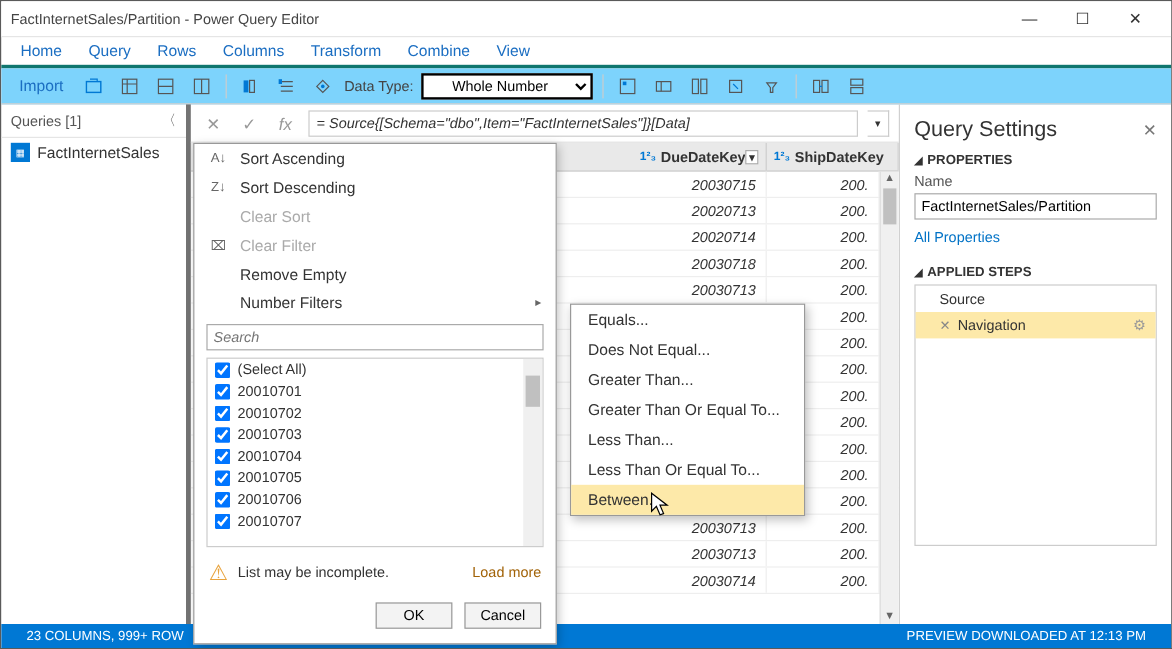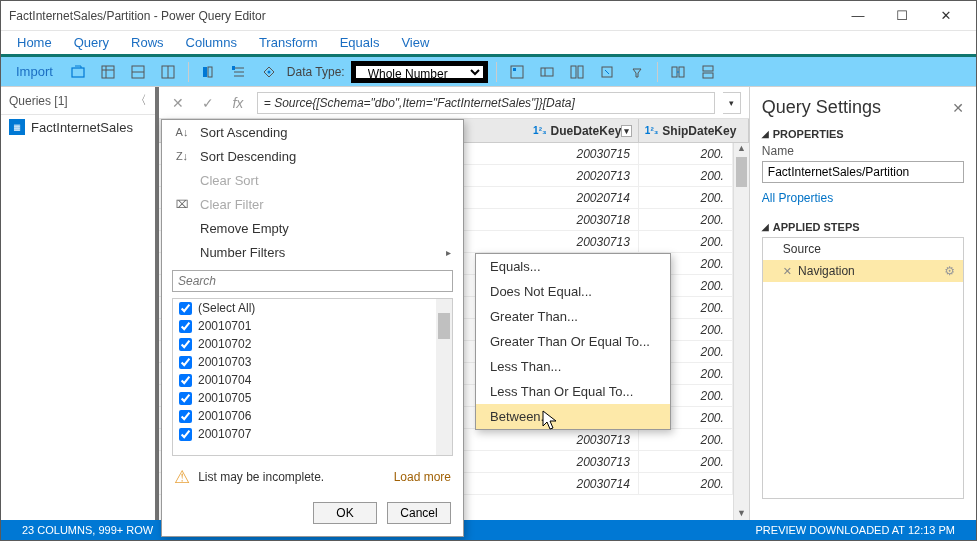--- a/index.html
+++ b/index.html
@@ -13,21 +13,21 @@
 
 .menubar { height: 26px; display: flex; align-items: center; padding: 0 6px; gap: 2px; border-bottom: 3px solid #0f766e; }
 .menubar .mitem { padding: 4px 10px; color: #1b6ec2; font-size: 13px; cursor: default; }
 
 
 .toolbar { height: 30px; display: flex; align-items: center; padding: 0 8px; gap: 6px; border-bottom: 1px solid #d0d0d0; background: #7dd3fc; }
 .toolbar .tbtn { width: 24px; height: 24px; display: flex; align-items: center; justify-content: center; border: 1px solid transparent; font-size: 13px; color: #444; }
 .toolbar .tbtn.w { width: auto; padding: 0 6px; }
 .toolbar .sep { width: 1px; height: 20px; background: #ccc; margin: 0 2px; }
 .toolbar .lbl { font-size: 12px; color: #444; }
-.toolbar select { border: 5px solid #000000; height: 22px; font-size: 12px; padding: 0 18px 0 8px; min-width: 120px; background: #fff; }
+.toolbar select { border: 2px solid #000000; height: 22px; font-size: 12px; padding: 0 18px 0 20px; min-width: 120px; background: #fff; }
 
 
 .main { display: flex; height: calc(541px - 30px - 26px - 30px - 20px); }
 .queries-pane { width: 176px; border-right: 4px solid #737373; display: flex; flex-direction: column; }
 .queries-head { height: 28px; display: flex; align-items: center; justify-content: space-between; padding: 0 8px; font-size: 12px; color: #555; border-bottom: 1px solid #e5e5e5; }
 .queries-head .chev { font-size: 12px; color: #666; }
 .qitem { display: flex; align-items: center; gap: 6px; padding: 4px 8px; font-size: 13px; }
 .qitem .ticon { width: 16px; height: 16px; background: #0078d4; display: inline-flex; align-items: center; justify-content: center; color: #fff; font-size: 8px; }
 
 .center { flex: 1; display: flex; flex-direction: column; border-right: 1px solid #d0d0d0; position: relative; }
@@ -52,21 +52,21 @@
 
 
 .settings { width: 250px; padding: 10px 12px; position: relative; }
 .settings h1 { font-size: 18px; font-weight: 400; color: #333; margin-bottom: 10px; display: flex; justify-content: space-between; align-items: center; }
 .settings h1 .x { font-size: 14px; color: #777; }
 .settings .sect { font-size: 11px; font-weight: 700; color: #333; margin: 10px 0 4px; display: flex; align-items: center; gap: 4px; }
 .settings .sect .tri { font-size: 9px; }
 .settings .fld-lbl { font-size: 12px; color: #555; margin-bottom: 3px; }
 .settings input[type=text] { width: 100%; border: 1px solid #aaa; padding: 3px 5px; font-size: 12px; }
 .settings .link { color: #0072c6; font-size: 12px; margin-top: 8px; display: inline-block; }
-.steps { border: 1px solid #ccc; margin-top: 4px; height: 262px; }
+.steps { border: 1px solid #ccc; margin-top: 4px; height: 218px; }
 .step { padding: 4px 8px 4px 20px; font-size: 12px; display: flex; align-items: center; }
 .step.sel { background: #fde9a9; }
 .step .sx { margin-right: 6px; color: #888; font-size: 11px; }
 .step .gear { margin-left: auto; color: #999; font-size: 12px; }
 
 
 .filter-pop { position: absolute; top: 118px; left: 160px; width: 303px; background: #fff; border: 1px solid #999; box-shadow: 2px 3px 8px rgba(0,0,0,0.25); z-index: 20; font-size: 13px; }
 .filter-pop .frow { display: flex; align-items: center; gap: 10px; padding: 4px 12px; height: 24px; }
 .filter-pop .frow.dis { color: #aaa; }
 .filter-pop .frow .ficon { width: 16px; text-align: center; font-size: 11px; color: #666; }
@@ -105,21 +105,21 @@
   <div class="wbtn">☐</div>
   <div class="wbtn">✕</div>
 </div>
 
 <div class="menubar" id="menubar">
     <div class="mitem">Home</div>
     <div class="mitem">Query</div>
     <div class="mitem">Rows</div>
     <div class="mitem">Columns</div>
     <div class="mitem">Transform</div>
-    <div class="mitem">Equals</div>
+    <div class="mitem">Combine</div>
     <div class="mitem">View</div>
   </div>
 
 <div class="toolbar">
   <div class="tbtn w" style="color:#1b6ec2">Import</div>
   <div class="tbtn">
       <svg width="14" height="14">
         <rect x="1" y="3" width="12" height="9" fill="none" stroke="#0078d4" stroke-width="1.2"></rect>
         <path d="M4 1 L10 1 L10 3" fill="none" stroke="#0078d4"></path>
       </svg>

